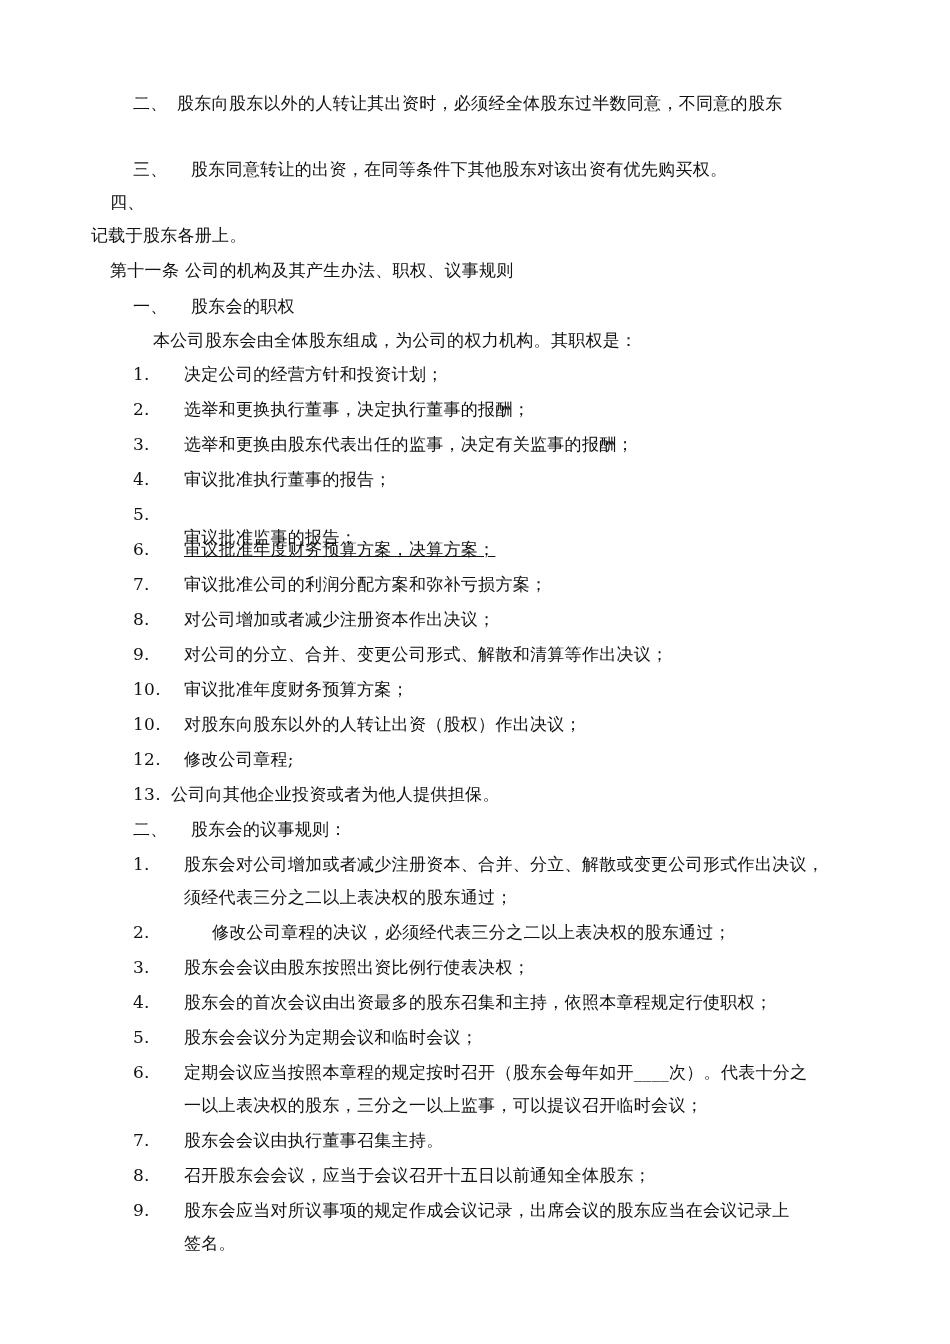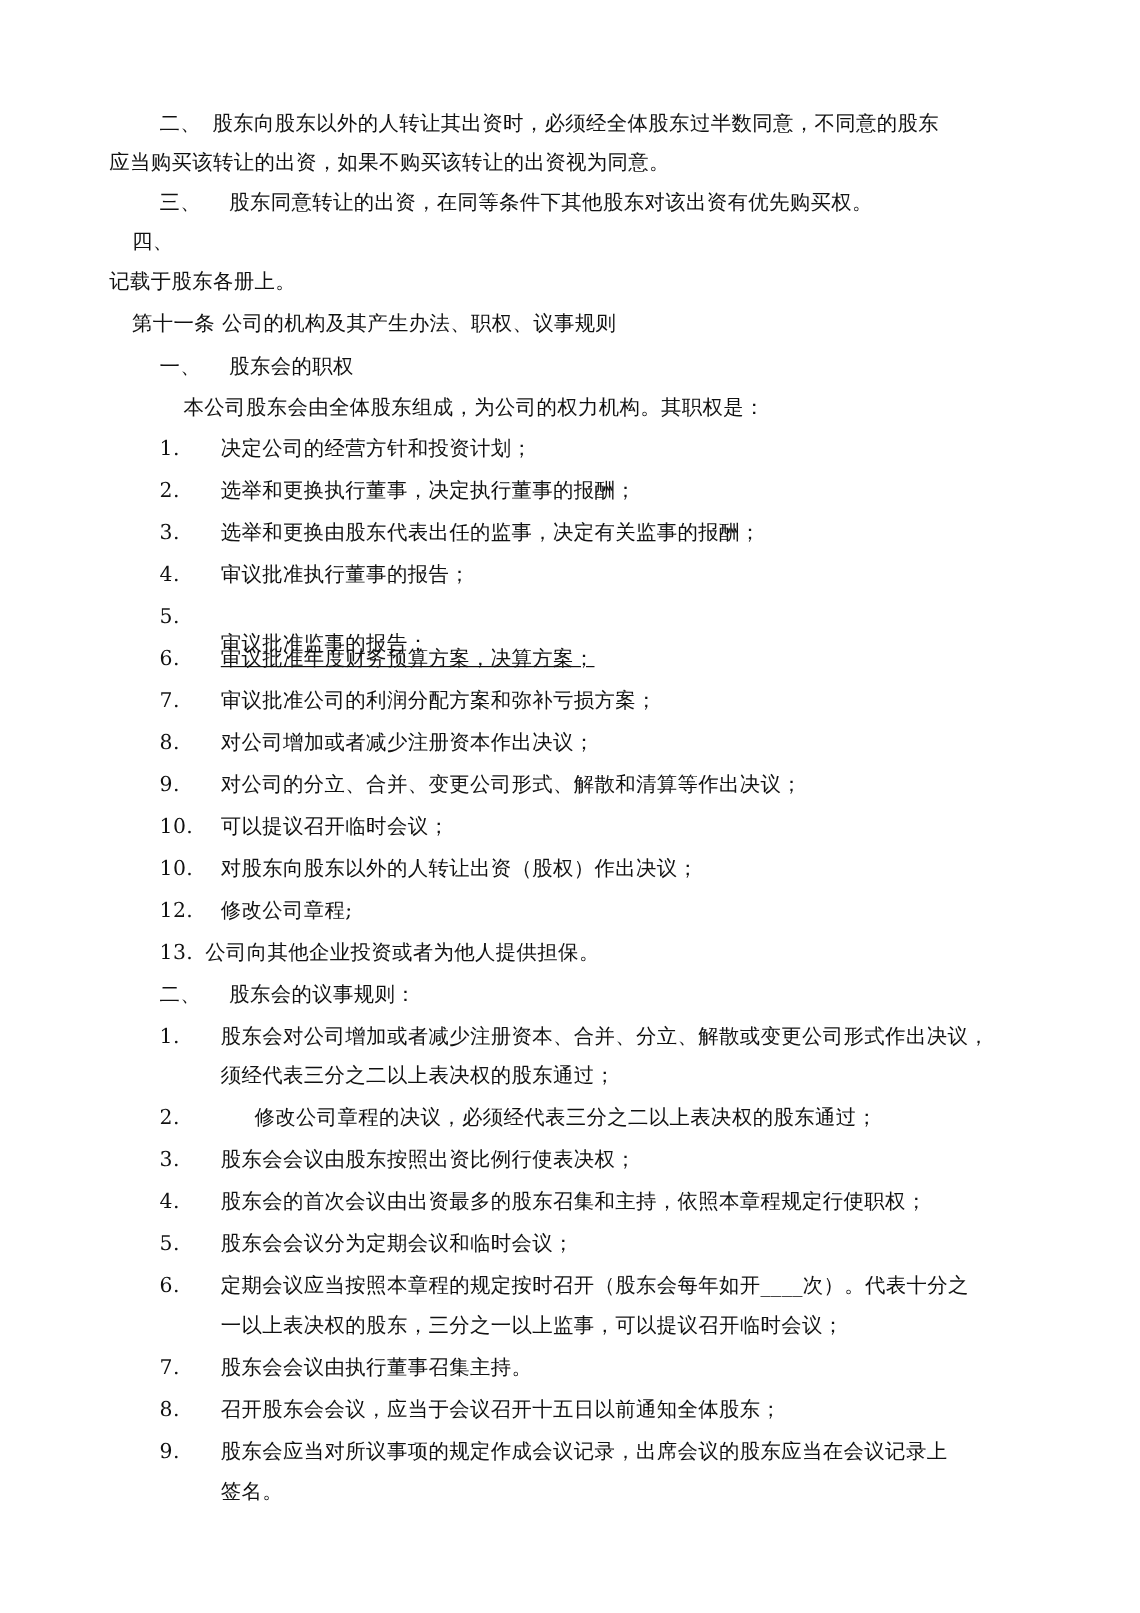--- a/index.html
+++ b/index.html
@@ -9,21 +9,20 @@
   .line { position: absolute; font-size: 17px; line-height: 20px; white-space: nowrap; letter-spacing: 0.3px; }
   .heading { font-family: "DejaVu Sans", "Liberation Sans", sans-serif; font-size: 17px; }
 </style>
 </head>
 <body>
 
 <div class="page">
 
   <div class="line" style="left:133px; top:93px;">二、</div>
   <div class="line" style="left:177px; top:93px;">股东向股东以外的人转让其出资时，必须经全体股东过半数同意，不同意的股东</div>
-  <div class="line" style="left:91px; top:126px;">应当购买该转让的出资，如果不购买该转让的出资视为同意。</div>
 
   <div class="line" style="left:133px; top:159px;">三、</div>
   <div class="line" style="left:191px; top:159px;">股东同意转让的出资，在同等条件下其他股东对该出资有优先购买权。</div>
 
   <div class="line" style="left:110px; top:192px;">四、</div>
   <div class="line" style="left:91px; top:225px;">记载于股东各册上。</div>
 
   <div class="line heading" style="left:110px; top:260px;">第十一条 公司的机构及其产生办法、职权、议事规则</div>
 
   <div class="line" style="left:133px; top:296px;">一、</div>
@@ -52,21 +51,21 @@
     <div class="line" style="left:133px; top:574px;">7.</div>
     <div class="line" style="left:184px; top:574px;">审议批准公司的利润分配方案和弥补亏损方案；</div>
 
     <div class="line" style="left:133px; top:609px;">8.</div>
     <div class="line" style="left:184px; top:609px;">对公司增加或者减少注册资本作出决议；</div>
 
     <div class="line" style="left:133px; top:644px;">9.</div>
     <div class="line" style="left:184px; top:644px;">对公司的分立、合并、变更公司形式、解散和清算等作出决议；</div>
 
     <div class="line" style="left:133px; top:679px;">10.</div>
-    <div class="line" style="left:184px; top:679px;">可以提议召开临时会议；</div>
+    <div class="line" style="left:184px; top:679px;">审议批准年度财务预算方案；</div>
 
     <div class="line" style="left:133px; top:714px;">10.</div>
     <div class="line" style="left:184px; top:714px;">对股东向股东以外的人转让出资（股权）作出决议；</div>
 
     <div class="line" style="left:133px; top:749px;">12.</div>
     <div class="line" style="left:184px; top:749px;">修改公司章程;</div>
 
     <div class="line" style="left:133px; top:784px;">13.</div>
     <div class="line" style="left:171px; top:784px;">公司向其他企业投资或者为他人提供担保。</div>
   </div>

